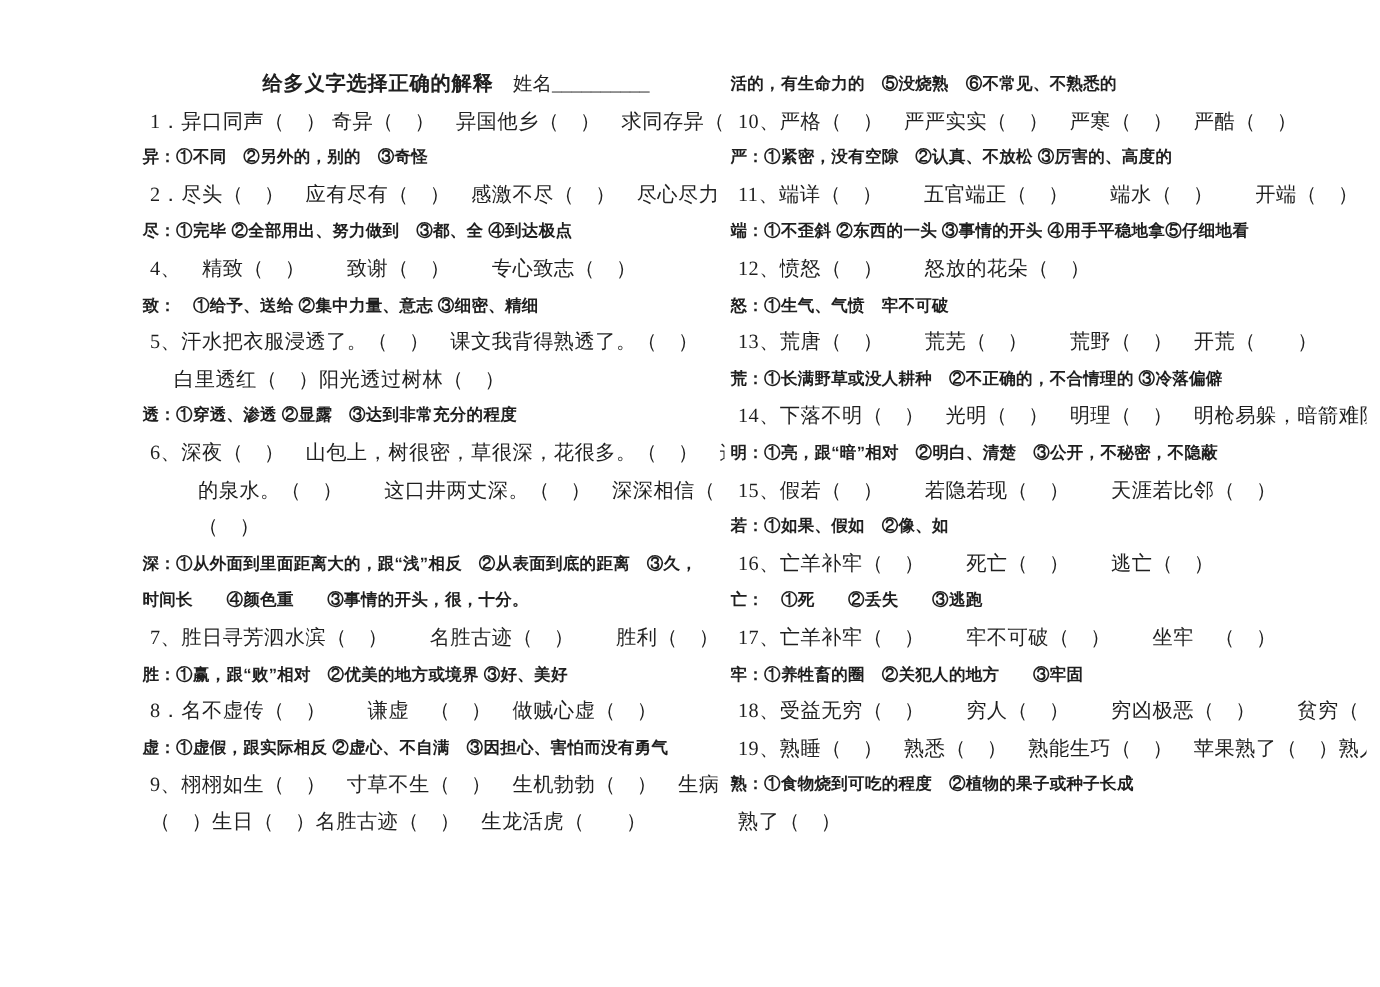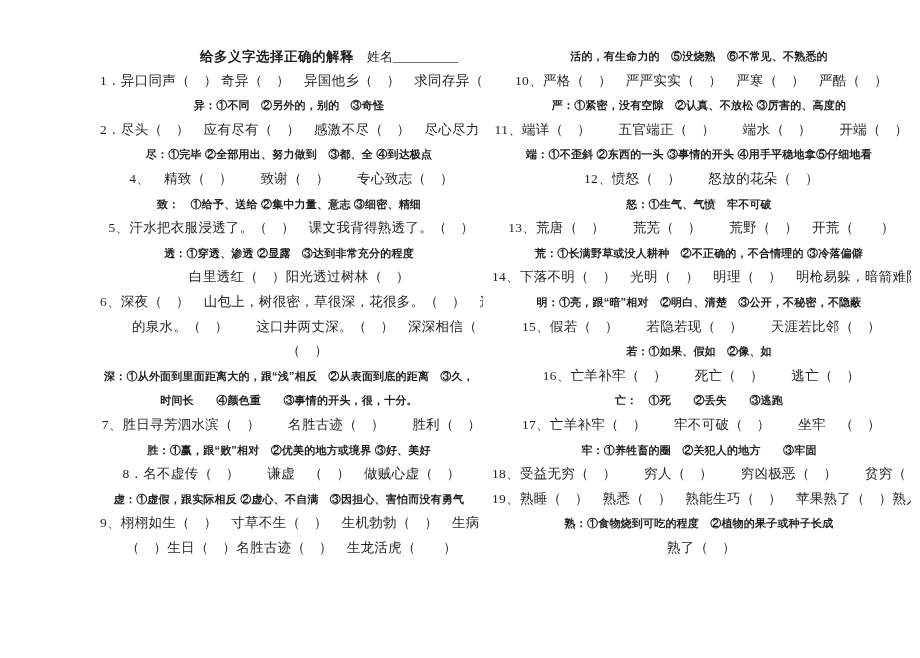--- a/index.html
+++ b/index.html
@@ -3,21 +3,20 @@
 <meta charset="utf-8">
 <style>
   html,body{margin:0;padding:0;background:#ffffff;}
   .page{
     position:relative;
     width:920px;height:562px;
     background:#ffffff;
     color:#1f1f1f;
     font-family:"Liberation Serif", serif;
     overflow:hidden;
-    text-align:center;
   }
   .columns{
     position:absolute;
     left:95px;top:44px;
     display:flex;
     gap:4px;
   }
   .col{overflow:hidden;}
   .col.left{width:388px;}
   .col.right{width:424px;}
@@ -75,22 +74,22 @@
       <div class="title-row">
         <span class="title">给多义字选择正确的解释</span><span class="name">姓名__________</span>
       </div>
       <div class="line q">1．异口同声（　） 奇异（　）　异国他乡（　）　求同存异（　）</div>
       <div class="line d">异：①不同　②另外的，别的　③奇怪</div>
       <div class="line q">2．尽头（　）　应有尽有（　）　感激不尽（　）　尽心尽力（　）</div>
       <div class="line d">尽：①完毕 ②全部用出、努力做到　③都、全 ④到达极点</div>
       <div class="line q">4、　精致（　）　　致谢（　）　　专心致志（　）</div>
       <div class="line d">致：　①给予、送给 ②集中力量、意志 ③细密、精细</div>
       <div class="line q">5、汗水把衣服浸透了。（　）　课文我背得熟透了。（　）</div>
+      <div class="line q ind1">白里透红（　）阳光透过树林（　）</div>
       <div class="line d">透：①穿透、渗透 ②显露　③达到非常充分的程度</div>
-      <div class="line q ind1">白里透红（　）阳光透过树林（　）</div>
       <div class="line q">6、深夜（　）　山包上，树很密，草很深，花很多。（　）　这是一潭深绿</div>
       <div class="line q ind2">的泉水。（　）　　这口井两丈深。（　）　深深相信（　）　深山老林</div>
       <div class="line q ind2">（　）</div>
       <div class="line d">深：①从外面到里面距离大的，跟“浅”相反　②从表面到底的距离　③久，</div>
       <div class="line d">时间长　　④颜色重　　③事情的开头，很，十分。</div>
       <div class="line q">7、胜日寻芳泗水滨（　）　　名胜古迹（　）　　胜利（　）</div>
       <div class="line d">胜：①赢，跟“败”相对　②优美的地方或境界 ③好、美好</div>
       <div class="line q">8．名不虚传（　）　　谦虚　（　）　做贼心虚（　）</div>
       <div class="line d">虚：①虚假，跟实际相反 ②虚心、不自满　③因担心、害怕而没有勇气</div>
       <div class="line q">9、栩栩如生（　）　寸草不生（　）　生机勃勃（　）　生病（　）　生字</div>

